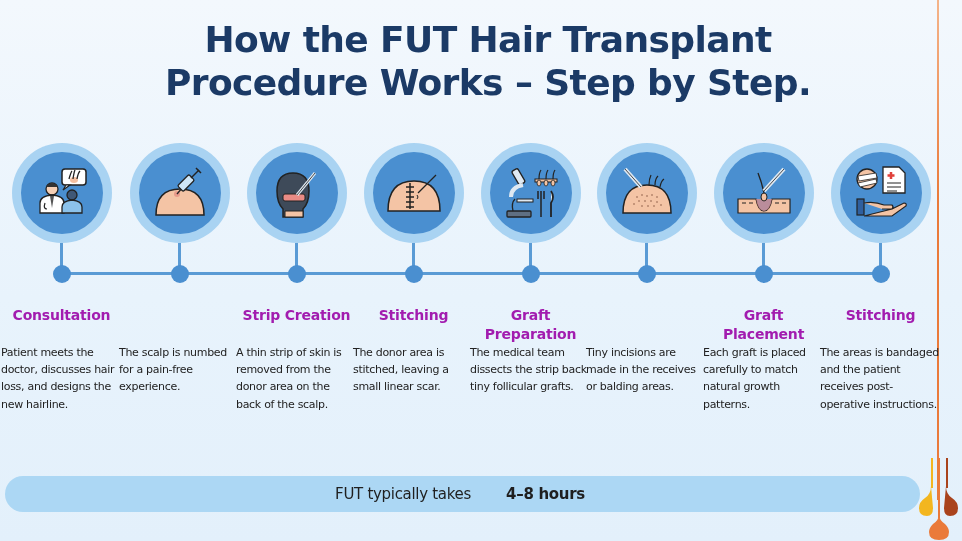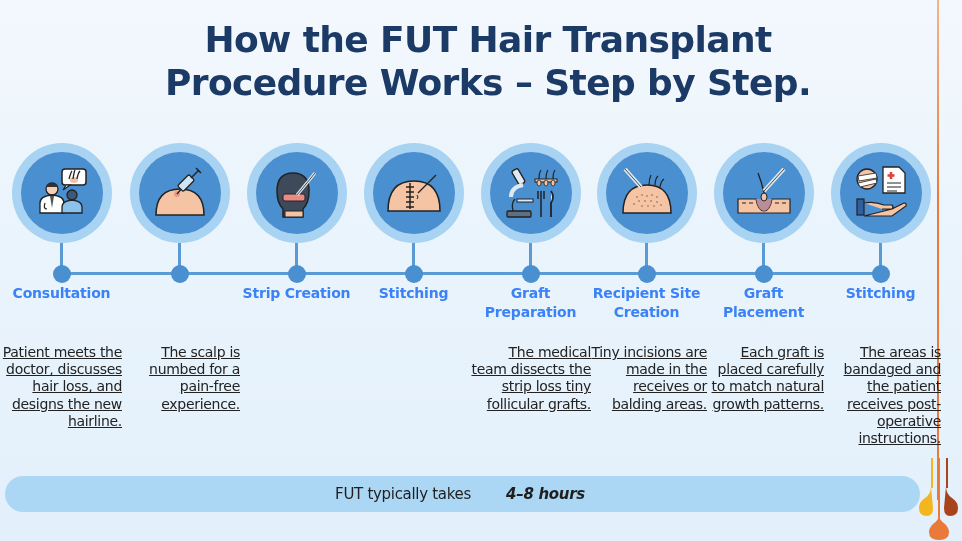--- a/index.html
+++ b/index.html
@@ -33,37 +33,36 @@
   .circle-inner svg { width: 60px; height: 60px; }
   .stem {
     position: absolute; left: 50%; margin-left: -1.5px; top: 243px; width: 3px; height: 30px;
     background: #5a9bd5;
   }
   .dot {
     position: absolute; left: 50%; margin-left: -9px; top: 265px; width: 18px; height: 18px;
     border-radius: 50%; background: #4a8fd0;
   }
   .step-title {
-    position: absolute; left: -4px; right: -4px; top: 284px;
+    position: absolute; left: -4px; right: -4px; top: 306px;
     text-align: center; font-weight: bold; font-size: 14px; line-height: 19px;
-    color: #3b82f6; letter-spacing: -0.2px;
+    color: #a21caf; letter-spacing: -0.2px;
   }
   .step-desc {
     position: absolute; left: -2px; right: -2px; top: 344px;
-    text-align: right; font-size: 14px; line-height: 17.2px; color: #222;
+    text-align: left; font-size: 11px; line-height: 17.2px; color: #222;
     letter-spacing: -0.3px;
-    text-decoration: underline;
   }
   .footer-bar {
     position: absolute; left: 5px; top: 476px; width: 915px; height: 36px;
     border-radius: 18px 18px 18px 18px; background: #acd7f4;
     display: flex; align-items: center; justify-content: center;
     font-size: 15px; color: #1f1f1f; letter-spacing: -0.3px; gap: 30px;
   }
-  .footer-bar b { font-weight: bold; margin: 0 5px; font-style: italic; }
+  .footer-bar b { font-weight: bold; margin: 0 5px; }
   .orange-rule {
     position: absolute; left: 937px; top: 0; width: 2px; height: 500px;
     background: linear-gradient(180deg, #f4b48a 0%, #ea7a3a 40%, #ea7a3a 100%);
   }
   .brand-mark { position: absolute; left: 912px; top: 458px; width: 50px; height: 83px; }
 </style>
 </head>
 <body>
 
 <div class="title">
@@ -125,37 +124,39 @@
         <rect x="16" y="31" width="22" height="7" rx="2" fill="#e98b85" stroke="#222" stroke-width="1"></rect>
         <path d="M18 54 v-6 h18 v6z" fill="#f4c4a5" stroke="#222" stroke-width="1"></path>
         <line x1="30" y1="32" x2="48" y2="10" stroke="#dfe9f2" stroke-width="3"></line>
         <line x1="30" y1="32" x2="48" y2="10" stroke="#222" stroke-width="0.8"></line>
       </svg>
     </div>
   </div>
   <div class="stem"></div>
   <div class="dot"></div>
   <div class="step-title">Strip Creation</div>
+  <div class="step-desc">A thin strip of skin is removed from the donor area on the back of the scalp.</div>
 </div>
 
 <div class="step" style="left:355px">
   <div class="circle-outer">
     <div class="circle-inner">
       <svg viewBox="0 0 60 60">
         <path d="M4 48 q0 -30 26 -30 q26 0 26 30z" fill="#f4c4a5" stroke="#222" stroke-width="1.5"></path>
         <line x1="26" y1="20" x2="26" y2="46" stroke="#222" stroke-width="1.5"></line>
         <path d="M22 24 h8 M22 29 h8 M22 34 h8 M22 39 h8 M22 44 h8" stroke="#222" stroke-width="1.3"></path>
         <path d="M34 30 l18 -18" stroke="#222" stroke-width="1.3"></path>
         <path d="M33 32 q2 2 0 4" stroke="#222" stroke-width="1" fill="none"></path>
       </svg>
     </div>
   </div>
   <div class="stem"></div>
   <div class="dot"></div>
   <div class="step-title">Stitching</div>
+  <div class="step-desc">The donor area is stitched, leaving a small linear scar.</div>
 </div>
 
 <div class="step" style="left:472px">
   <div class="circle-outer">
     <div class="circle-inner">
       <svg viewBox="0 0 60 60">
         <rect x="14" y="6" width="7" height="16" rx="2" transform="rotate(-30 17 14)" fill="#dfe9f2" stroke="#222" stroke-width="1.3"></rect>
         <path d="M10 34 q0 -10 12 -12" stroke="#dfe9f2" stroke-width="4" fill="none"></path>
         <rect x="16" y="36" width="16" height="3" fill="#dfe9f2" stroke="#222" stroke-width="1"></rect>
         <rect x="6" y="48" width="24" height="6" rx="1" fill="#5f6f82" stroke="#222" stroke-width="1.3"></rect>
@@ -166,21 +167,21 @@
         <ellipse cx="52" cy="20" rx="2" ry="3" fill="#f4c4a5" stroke="#222" stroke-width="0.8"></ellipse>
         <path d="M38 16 q0 -6 2 -9 M45 16 q0 -6 2 -9 M52 16 q0 -6 2 -9" stroke="#222" stroke-width="1.2" fill="none"></path>
         <path d="M40 28 v26 M37 28 v8 M43 28 v8" stroke="#222" stroke-width="1.5" fill="none"></path>
         <path d="M50 28 q4 6 0 12 v14" stroke="#222" stroke-width="1.8" fill="#dfe9f2"></path>
       </svg>
     </div>
   </div>
   <div class="stem"></div>
   <div class="dot"></div>
   <div class="step-title">Graft Preparation</div>
-  <div class="step-desc">The medical team dissects the strip loss tiny follicular grafts.</div>
+  <div class="step-desc">The medical team dissects the strip back tiny follicular grafts.</div>
 </div>
 
 <div class="step" style="left:588px">
   <div class="circle-outer">
     <div class="circle-inner">
       <svg viewBox="0 0 60 60">
         <path d="M6 50 q0 -28 24 -28 q24 0 24 28z" fill="#f4c4a5" stroke="#222" stroke-width="1.5"></path>
         <g fill="#8a5a44">
           <circle cx="20" cy="34" r="0.8"></circle>
             <circle cx="25" cy="32" r="0.8"></circle>
@@ -198,21 +199,20 @@
             <circle cx="44" cy="42" r="0.8"></circle>
         </g>
         <path d="M32 22 q0 -6 2 -10 M38 22 q0 -6 3 -9 M43 24 q1 -6 4 -8" stroke="#222" stroke-width="1.2" fill="none"></path>
         <line x1="8" y1="6" x2="24" y2="24" stroke="#dfe9f2" stroke-width="4"></line>
         <line x1="8" y1="6" x2="24" y2="24" stroke="#222" stroke-width="0.8"></line>
       </svg>
     </div>
   </div>
   <div class="stem"></div>
   <div class="dot"></div>
-  <div class="step-title">Recipient Site Creation</div>
   <div class="step-desc">Tiny incisions are made in the receives or balding areas.</div>
 </div>
 
 <div class="step" style="left:705px">
   <div class="circle-outer">
     <div class="circle-inner">
       <svg viewBox="0 0 60 60">
         <path d="M4 36 h18 q2 12 8 12 q6 0 8 -12 h18 v14 h-52z" fill="#f4c4a5" stroke="#222" stroke-width="1.2"></path>
         <path d="M22 36 q2 12 8 12 q6 0 8 -12" fill="#e98b85" opacity="0.7"></path>
         <path d="M8 40 h4 M15 40 h4 M41 40 h4 M48 40 h4" stroke="#222" stroke-width="1.2"></path>

